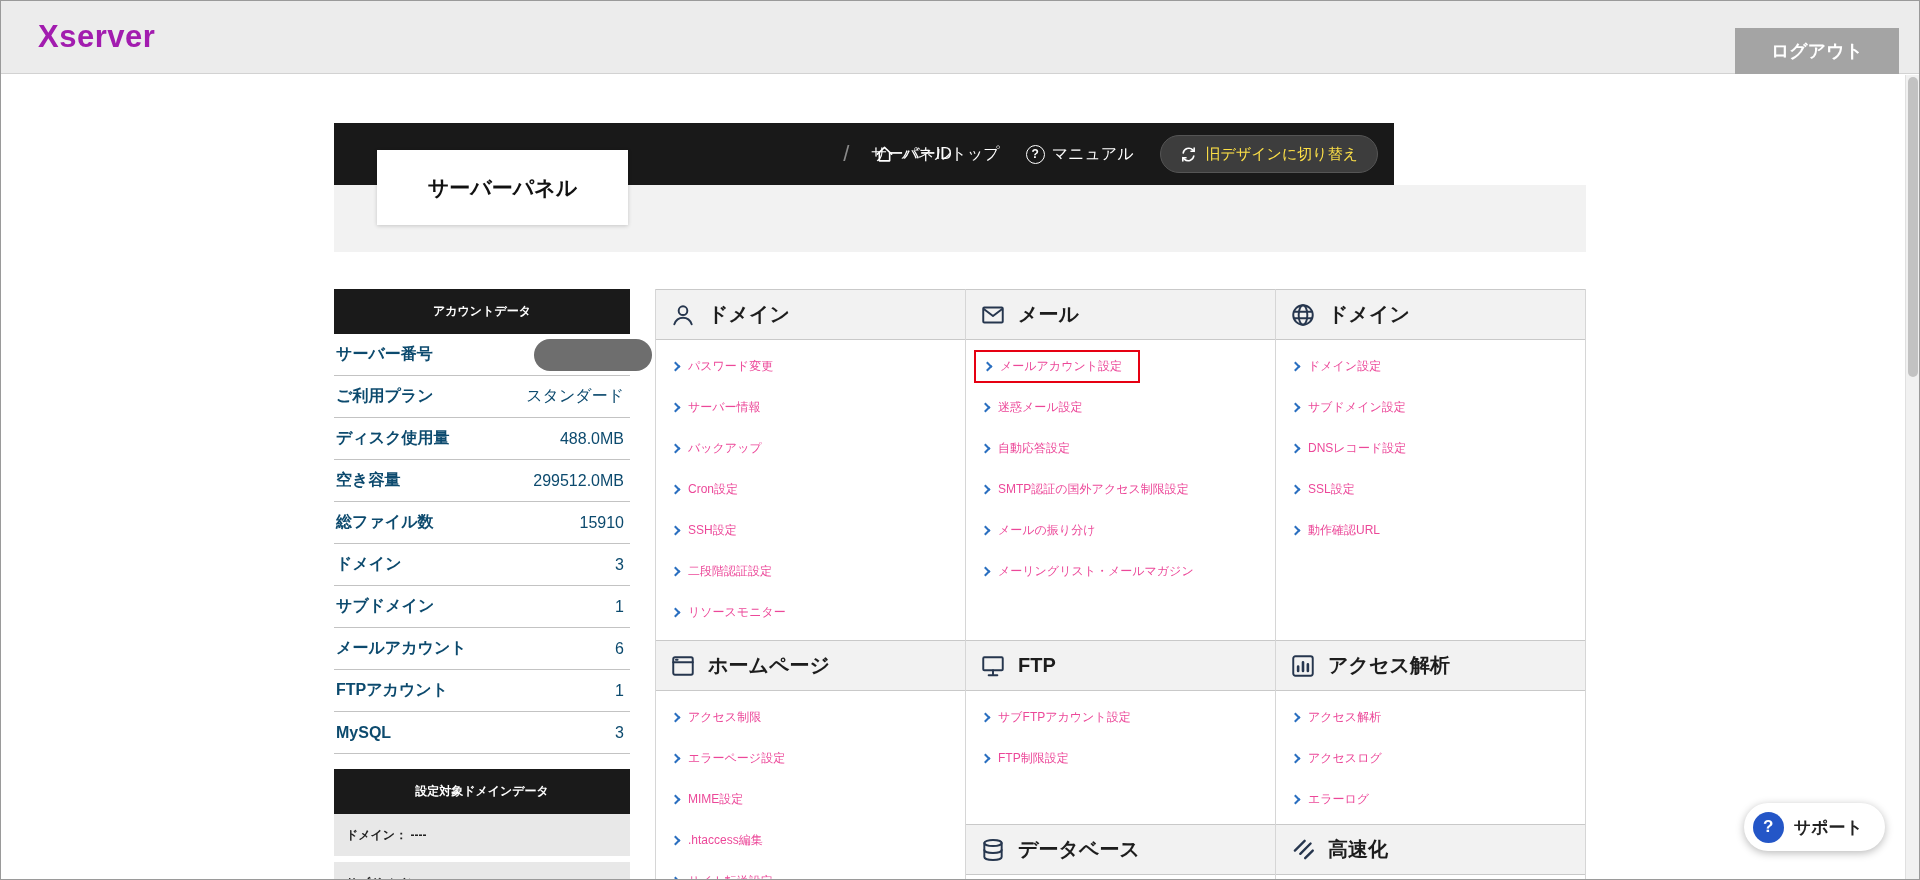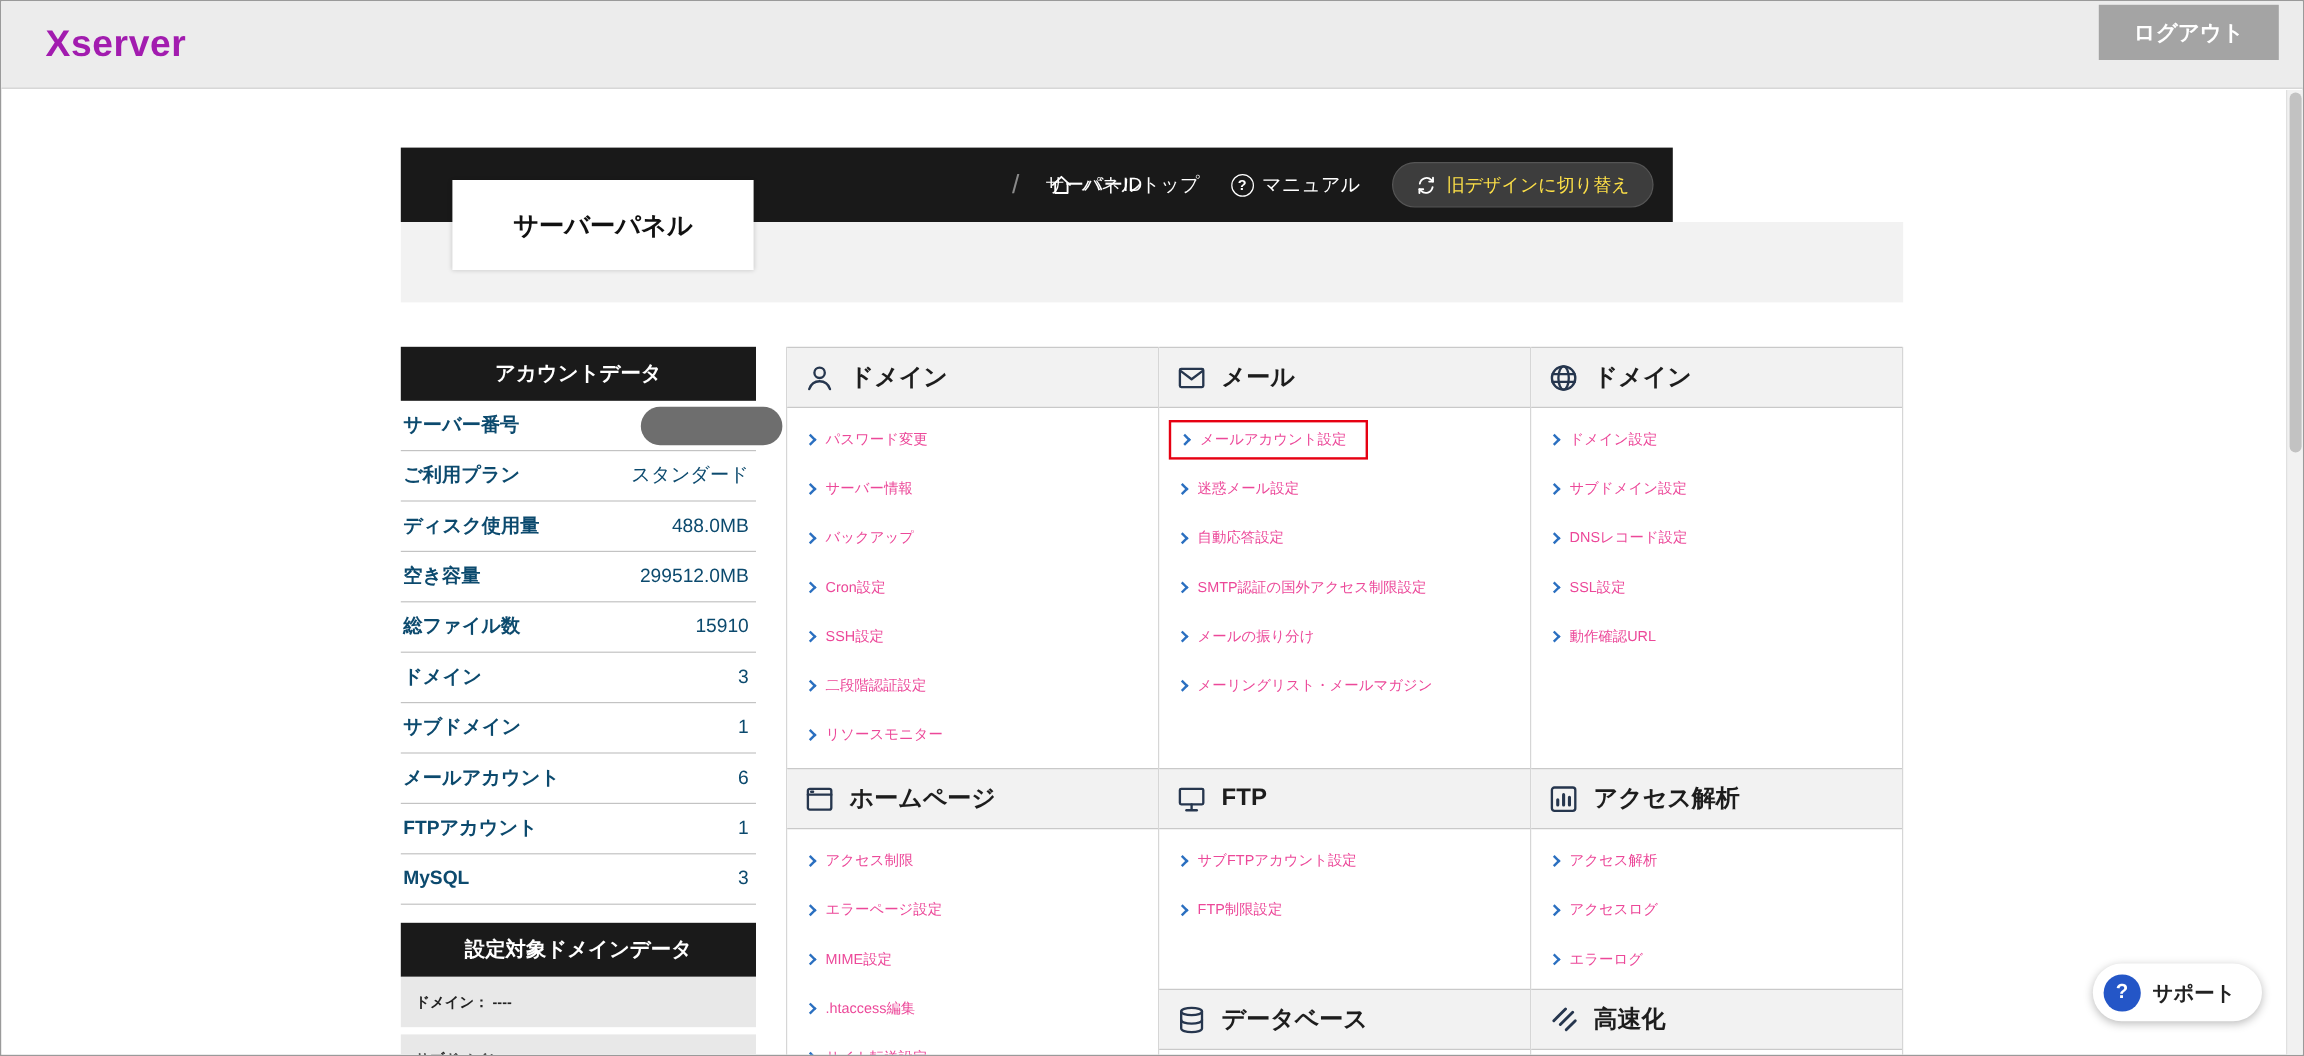--- a/index.html
+++ b/index.html
@@ -2,36 +2,36 @@
 <html><head>
 <meta charset="utf-8">
 <style>
   * { box-sizing: border-box; margin: 0; padding: 0; }
   body { background: #fff; font-family: "Liberation Sans", "DejaVu Sans", sans-serif; }
   .canvas { position: relative; width: 1920px; height: 880px; background: #fff; border: 1px solid #9a9a9a; overflow: hidden; }
 
   
   .topbar { position: absolute; top: 0; left: 0; right: 0; height: 73px; background: #ececec; border-bottom: 1px solid #d2d2d2; }
   .logo { position: absolute; left: 37px; top: 50%; transform: translateY(-50%); font-size: 31px; font-weight: 800; color: #a21caf; letter-spacing: 0.5px; cursor: pointer; }
-  .logout { position: absolute; right: 20px; top: 3px; width: 150px; height: 46px; background: #a4a4a4; color: #fff; border: none; font-size: 18px; font-weight: 700; font-family: inherit; cursor: pointer; }
+  .logout { position: absolute; right: 20px; top: 27px; width: 164px; height: 46px; background: #a4a4a4; color: #fff; border: none; font-size: 18px; font-weight: 700; font-family: inherit; cursor: pointer; }
 
   
   .panel-bar { position: absolute; left: 333px; top: 122px; width: 1060px; height: 62px; background: #191919; }
   .panel-strip { position: absolute; left: 333px; top: 184px; width: 1252px; height: 67px; background: #f2f2f2; }
   .title-box { position: absolute; left: 376px; top: 149px; width: 251px; height: 75px; background: #fff; display: flex; align-items: center; justify-content: center; font-size: 21px; font-weight: 700; color: #111; box-shadow: 0 1px 4px rgba(0,0,0,0.18); z-index: 3; }
   .server-id { position: absolute; left: 537px; top: 0; height: 100%; display: flex; align-items: center; color: #fff; font-size: 16px; }
   .bar-right { position: absolute; right: 16px; top: 0; height: 100%; display: flex; align-items: center; gap: 26px; }
   .slash { color: #8a8a8a; font-size: 22px; font-weight: 300; }
   .bar-link { display: flex; align-items: center; gap: 7px; color: #fff; font-size: 16px; cursor: pointer; text-decoration: none; }
   .qcircle { width: 19px; height: 19px; border: 1.5px solid #fff; border-radius: 50%; display: inline-flex; align-items: center; justify-content: center; font-size: 12px; font-weight: 700; color: #fff; }
   .old-design { display: flex; align-items: center; gap: 9px; height: 38px; padding: 0 19px; background: #3d3d3d; border: 1px solid #555; border-radius: 19px; color: #fde047; font-size: 15px; font-family: Liberation Serif, serif; cursor: pointer; }
 
   
   .sidebar { position: absolute; left: 333px; top: 288px; width: 296px; }
-  .side-head { height: 45px; background: #1a1a1a; color: #fff; font-size: 17px; font-weight: 700; display: flex; align-items: center; justify-content: center; }
+  .side-head { height: 45px; background: #1a1a1a; color: #fff; font-size: 12px; font-weight: 700; display: flex; align-items: center; justify-content: center; }
   .side-head.mt { margin-top: 15px; }
   .side-row { position: relative; height: 42px; display: flex; align-items: center; justify-content: space-between; border-bottom: 1px solid #c3c3c3; padding: 0 6px 0 2px; font-size: 16px; color: #0c4a6e; }
   .side-row .k { font-weight: 700; }
   .redacted { position: absolute; right: -22px; top: 5px; width: 118px; height: 32px; background: #6e6e6e; border-radius: 16px; }
   .side-gray { height: 42px; background: #e8e8e8; display: flex; align-items: center; padding-left: 12px; font-size: 12px; font-weight: 700; color: #222; margin-bottom: 6px; }
 
   
   .grid { position: absolute; left: 654px; top: 288px; width: 932px; display: flex; border-left: 1px solid #d6d6d6; }
   .col { width: 310px; border-right: 1px solid #d6d6d6; }
   .cell.r1 { min-height: 351px; }

